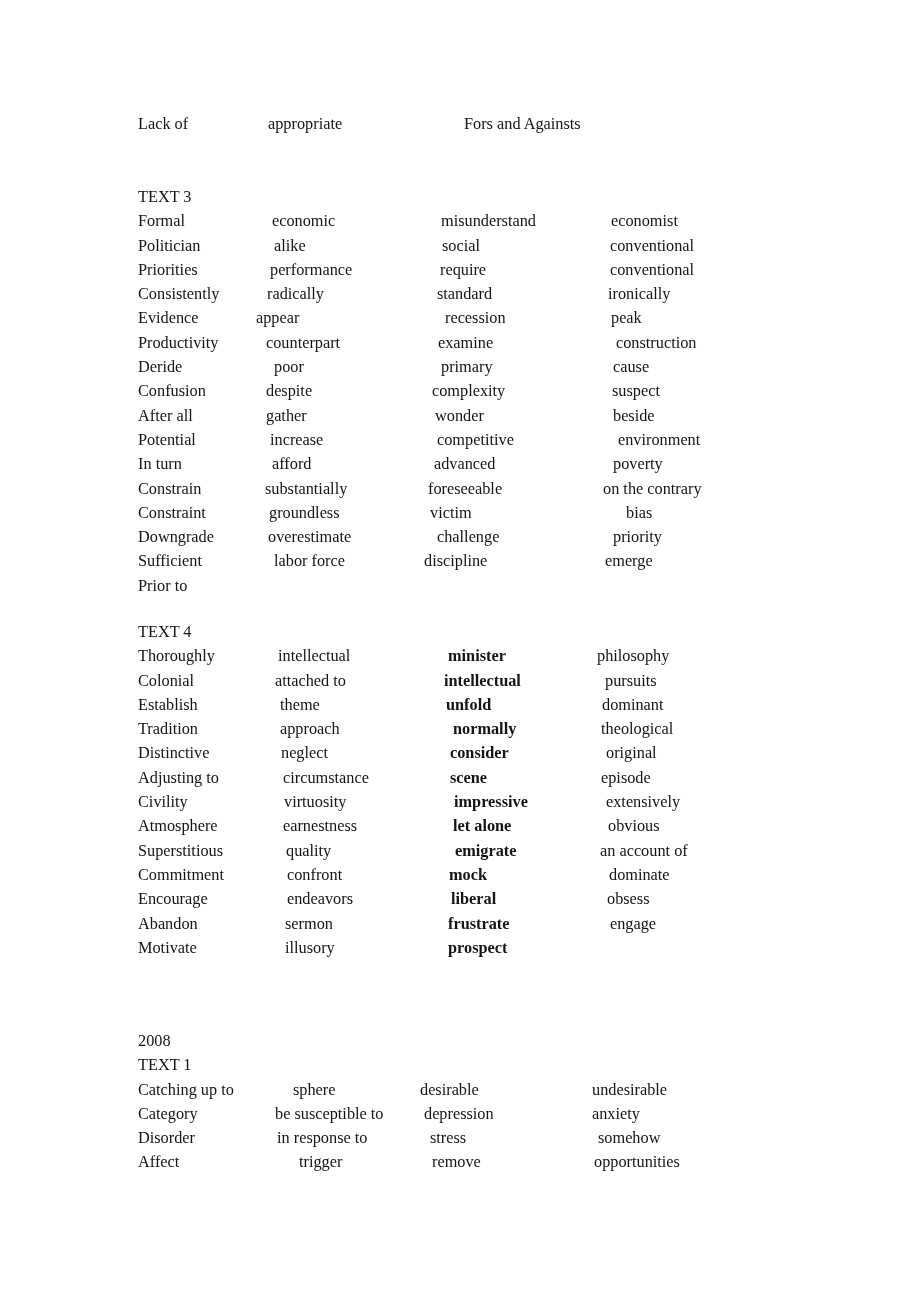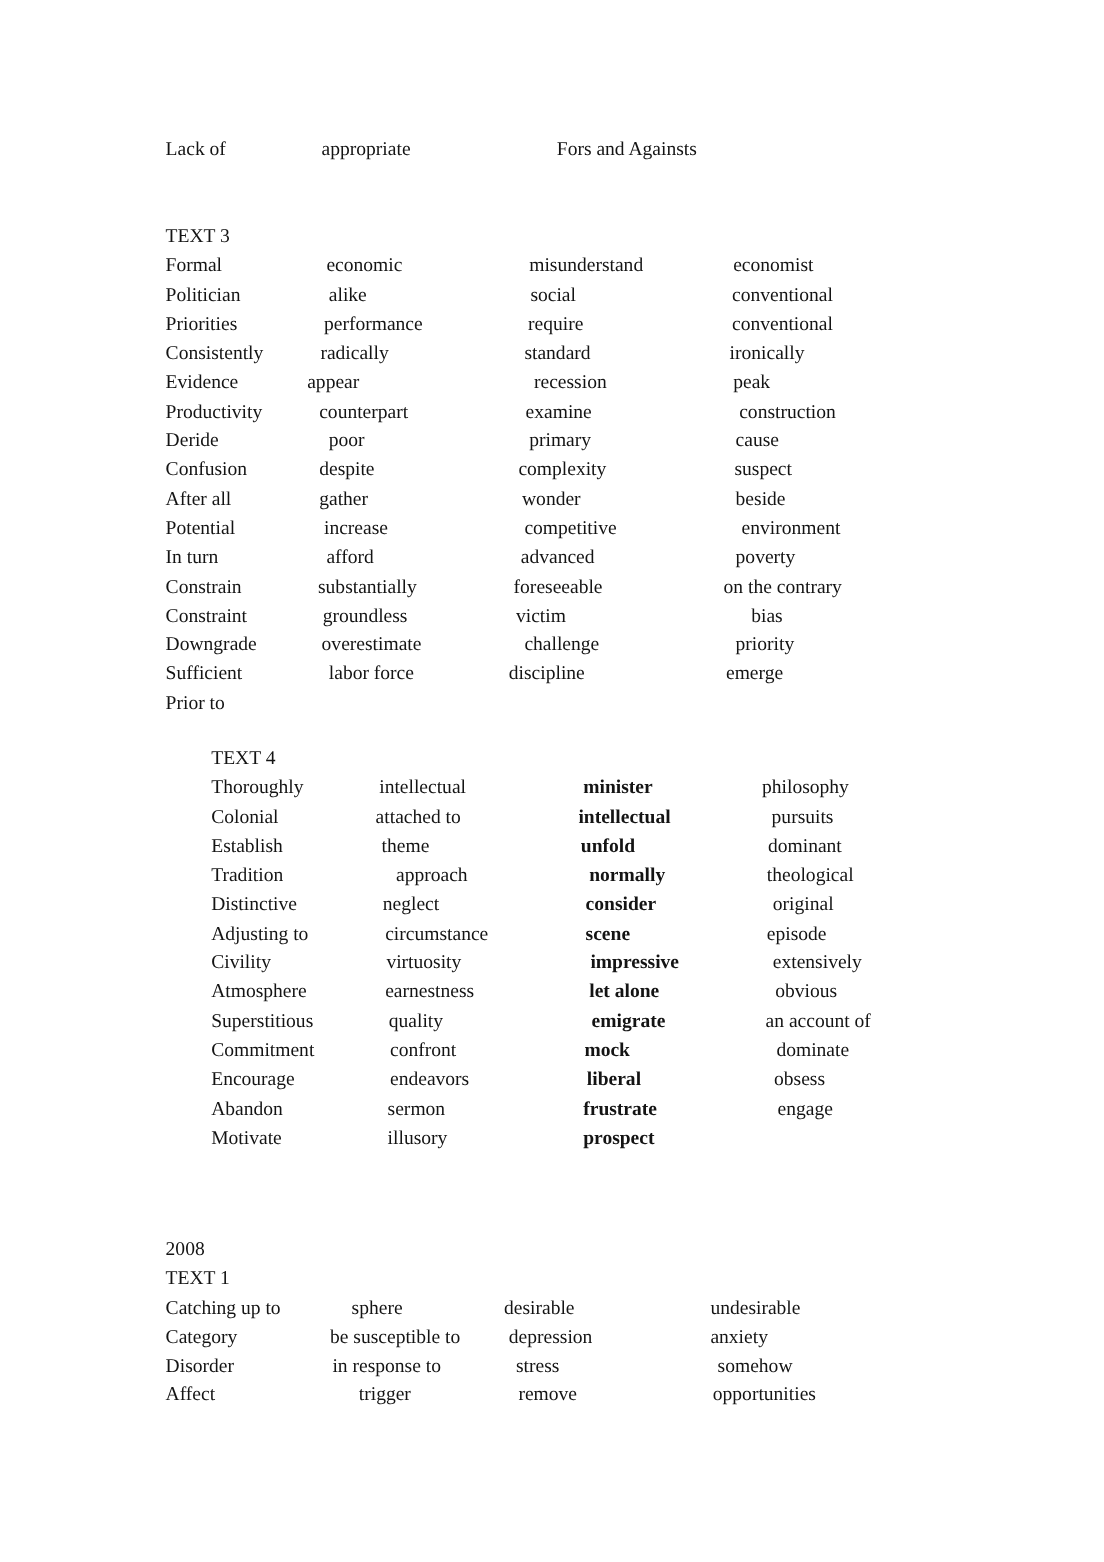--- a/index.html
+++ b/index.html
@@ -60,21 +60,21 @@
     line-height: 24.3px;
     font-size: 16.3px;
     padding-left: 138px;
     white-space: nowrap;
   }
 
   
   .block { position: absolute; left: 0; width: 864px; }
   #block-header  { top: 112px; }
   #block-text3   { top: 185px; }
-  #block-text4   { top: 620px; margin-left: 38px; }
+  #block-text4   { top: 620px; }
   #block-2008    { top: 1029px; }
 </style>
 </head>
 <body>
 
 <div class="page">
 
   <div class="block" id="block-header">
     <div class="row">
       <span class="cell c1">Lack of</span>
@@ -201,21 +201,21 @@
       <span class="cell c4" style="left:605px">pursuits</span>
     </div>
     <div class="row">
       <span class="cell c1">Establish</span>
       <span class="cell c2" style="left:280px">theme</span>
       <span class="cell c3" style="left:446px">unfold</span>
       <span class="cell c4" style="left:602px">dominant</span>
     </div>
     <div class="row">
       <span class="cell c1">Tradition</span>
-      <span class="cell c2" style="left:292px">approach</span>
+      <span class="cell c2" style="left:280px">approach</span>
       <span class="cell c3" style="left:453px">normally</span>
       <span class="cell c4" style="left:601px">theological</span>
     </div>
     <div class="row">
       <span class="cell c1">Distinctive</span>
       <span class="cell c2" style="left:281px">neglect</span>
       <span class="cell c3" style="left:450px">consider</span>
       <span class="cell c4" style="left:606px">original</span>
     </div>
     <div class="row">

